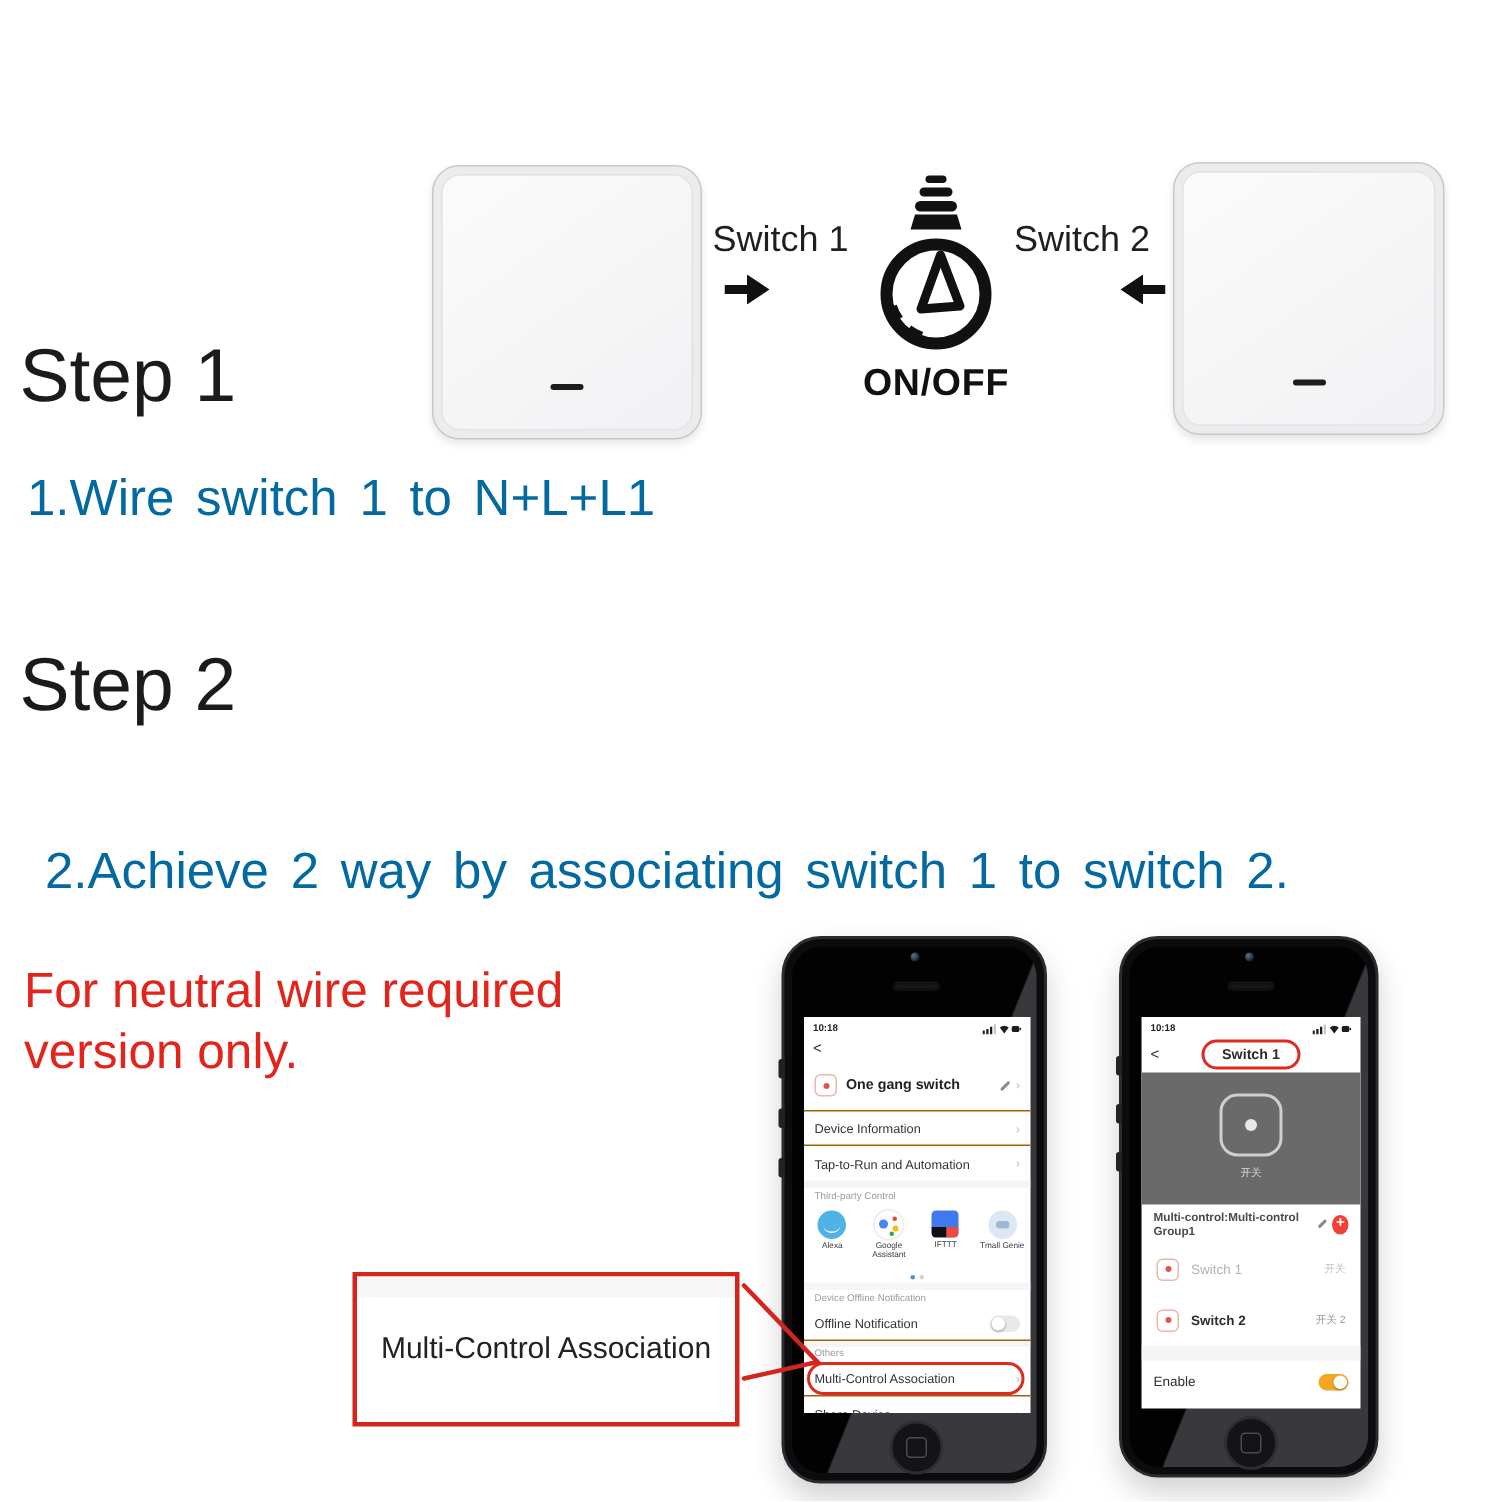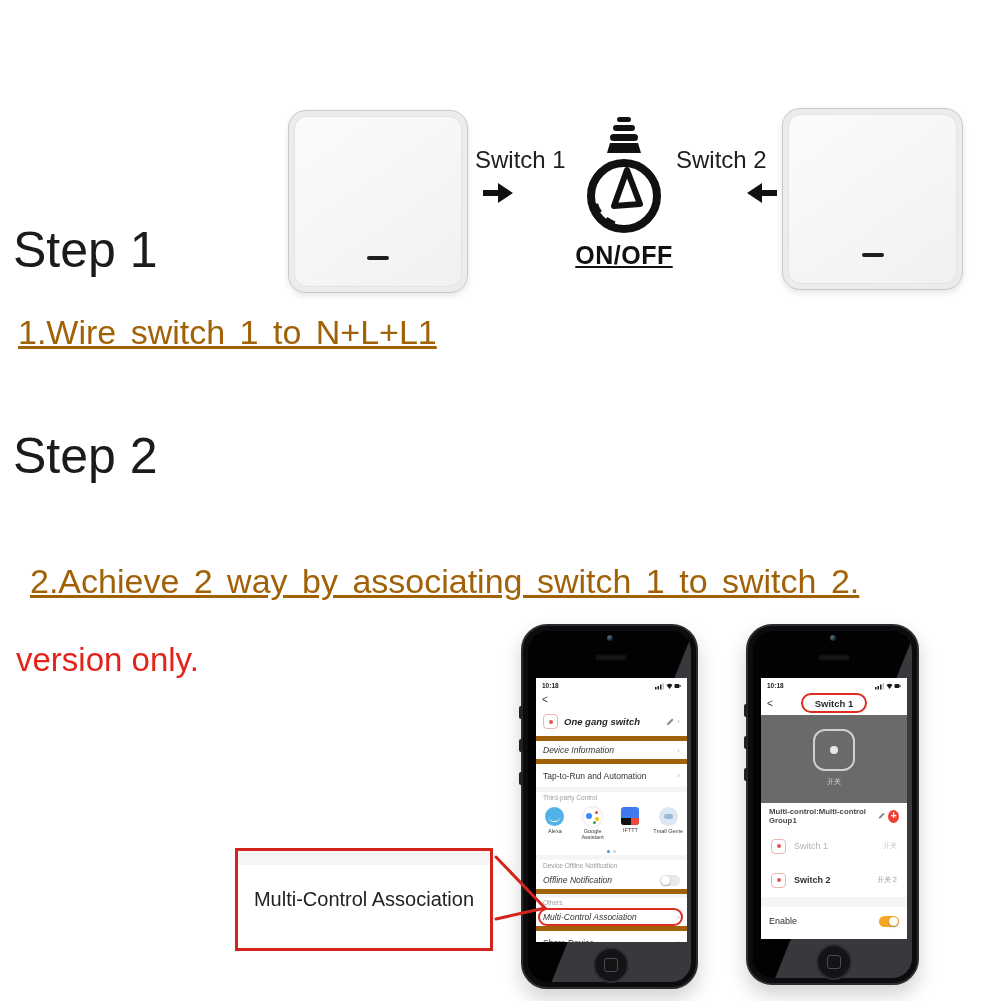--- a/index.html
+++ b/index.html
@@ -5,63 +5,63 @@
   * { margin:0; padding:0; box-sizing:border-box; }
   html,body { background:#ffffff; }
   body { font-family:"Liberation Sans","DejaVu Sans",sans-serif; color:#1c1c1c; }
   .canvas { position:relative; width:1001px; height:1001px; background:#fff; overflow:hidden; }
 
   
   .page-title { position:absolute; left:18px; top:18px; width:975px; font-size:53px; font-weight:700; letter-spacing:-1px; color:#0e0e0e; white-space:nowrap; }
   .step-heading { position:absolute; left:13px; font-size:50px; font-weight:400; color:#1b1b1b; }
   .step1-heading { top:221px; }
   .step2-heading { top:427px; }
-  .step-line { position:absolute; left:18px; font-size:34px; color:#a16207; word-spacing:5px; white-space:nowrap;text-decoration:underline; }
+  .step-line { position:absolute; left:18px; font-size:34px; color:#0369a1; word-spacing:5px; white-space:nowrap; }
   .s1l1 { top:313px; } .s1l2 { top:364px; }
   .s2l1 { top:506px; } .s2l2 { top:562px;margin-left:12px; }
 
   
   .note { position:absolute; left:16px; top:639px; color:#e4231b; font-size:33px; line-height:41px; }
 
   
   .wall-switch { position:absolute; background:#ececee; border:1px solid #c9c9cc; border-radius:18px; box-shadow:0 3px 6px rgba(0,0,0,.10); }
   .wall-switch .face { position:absolute; inset:5px; border-radius:13px; border:1px solid #e3e3e6; background:linear-gradient(145deg,#fbfbfc 0%,#f1f1f3 100%); }
   .wall-switch .dash { position:absolute; left:50%; bottom:32px; width:22px; height:4px; margin-left:-11px; background:#1d1d1d; border-radius:2px; }
   .sw1 { left:288px; top:110px; width:180px; height:183px; }
   .sw2 { left:782px; top:108px; width:181px; height:182px; }
 
   .sw-label { position:absolute; font-size:24px; color:#1f1f1f; }
   .sw1-label { left:475px; top:146px; }
   .sw2-label { left:676px; top:146px; }
   .diagram-arrow { position:absolute; }
   .arrow-right { left:483px; top:183px; }
   .arrow-left { left:745px; top:183px; }
   .bulb { position:absolute; left:583px; top:116px; }
-  .onoff { position:absolute; left:568px; top:241px; width:112px; text-align:center; font-size:25px; font-weight:600; color:#111; letter-spacing:.5px;text-decoration:underline; }
+  .onoff { position:absolute; left:568px; top:241px; width:112px; text-align:center; font-size:25px; font-weight:600; color:#111; letter-spacing:.5px; }
 
   
   .callout { position:absolute; left:235px; top:848px; width:258px; height:103px; background:#fff; border:3px solid #d4251c; display:flex; align-items:center; justify-content:center; z-index:40; }
   .callout::before { content:""; position:absolute; left:0; top:0; right:0; height:14px; background:#f6f6f6; }
   .callout-label { position:relative; font-size:20px; color:#222; }
   .overlay-svg { position:absolute; left:0; top:0; z-index:50; pointer-events:none; }
 
   
   .phone { position:absolute; background:#0c0c0e; border:2px solid #2c2c30; border-radius:26px; box-shadow:0 10px 20px rgba(0,0,0,.18); z-index:10; }
   .phone .glass { position:absolute; inset:5px; border-radius:20px; background:linear-gradient(112deg,#020202 54%,#39393d 54.5%); }
   .phone .camera { position:absolute; width:6px; height:6px; border-radius:50%; background:radial-gradient(circle at 35% 35%, #5a7486, #16222b 70%); }
   .phone .earpiece { position:absolute; width:30px; height:5px; border-radius:3px; background:#17171a; box-shadow:inset 0 0 2px #000, 0 0 1px #4a4a4e; }
   .phone .home { position:absolute; width:36px; height:36px; border-radius:50%; background:#141416; border:2px solid #2e2e32; }
   .phone .home::after { content:""; position:absolute; left:50%; top:50%; width:12px; height:12px; margin:-7px 0 0 -7px; border:1.5px solid #4b4b50; border-radius:3px; }
   .phone .nub { position:absolute; left:-4px; width:4px; height:13px; background:#222226; border-radius:2px 0 0 2px; }
   .screen { position:absolute; background:#ffffff; overflow:hidden; }
 
   
   .statusbar { height:13px; display:flex; align-items:center; justify-content:space-between; padding:2px 6px 0 6px; font-size:6.5px; font-weight:700; color:#222; }
   .backrow { height:16px; display:flex; align-items:center; padding:0 6px; font-size:10px; color:#333; }
-  .sep { border-bottom:5px solid #a16207;font-style:italic; }
+  .sep { border-bottom:1px solid #a16207; }
   .chev { color:#b9b9bd; font-size:8px; }
   .pencil { display:inline-block; width:8px; height:1.6px; background:#8a8a8e; transform:rotate(-45deg); border-radius:1px; margin-right:3px; }
   .toggle { width:20px; height:11px; border-radius:6px; position:relative; }
   .toggle .knob { position:absolute; top:1px; width:9px; height:9px; border-radius:50%; background:#fff; box-shadow:0 1px 2px rgba(0,0,0,.3); }
   .toggle.off { background:#e8e8ea; } .toggle.off .knob { left:1px; }
   .toggle.on { background:#f5a623; } .toggle.on .knob { right:1px; }
   .sq-icon { width:15px; height:15px; border:1px solid #eeb4ae; border-radius:4px; position:relative; flex:0 0 auto; }
   .sq-icon::after { content:""; position:absolute; left:50%; top:50%; width:4px; height:4px; margin:-2px 0 0 -2px; border-radius:50%; background:#e2554a; }
 
   
@@ -151,20 +151,21 @@
     <path d="M12 88 A 31 31 0 0 0 34 109" fill="none" stroke="#111" stroke-width="6" stroke-dasharray="10 9"></path>
   </svg>
   <div class="onoff">ON/OFF</div>
 
   <div class="step-heading step1-heading">Step 1</div>
   <div class="step-line s1l1">1.Wire switch 1 to N+L+L1</div>
   <div class="step-heading step2-heading">Step 2</div>
   <div class="step-line s2l2">2.Achieve 2 way by associating switch 1 to switch 2.</div>
 
   <div class="note">
+    <div>For neutral wire required</div>
     <div>version only.</div>
   </div>
 
   <div class="callout">
     <div class="callout-label">Multi-Control Association</div>
   </div>
   <svg class="overlay-svg" width="1001" height="1001" viewBox="0 0 1001 1001">
     <path d="M496 857 L545 908 L496 919" fill="none" stroke="#d4251c" stroke-width="3" stroke-linecap="round" stroke-linejoin="miter"></path>
   </svg>
 

